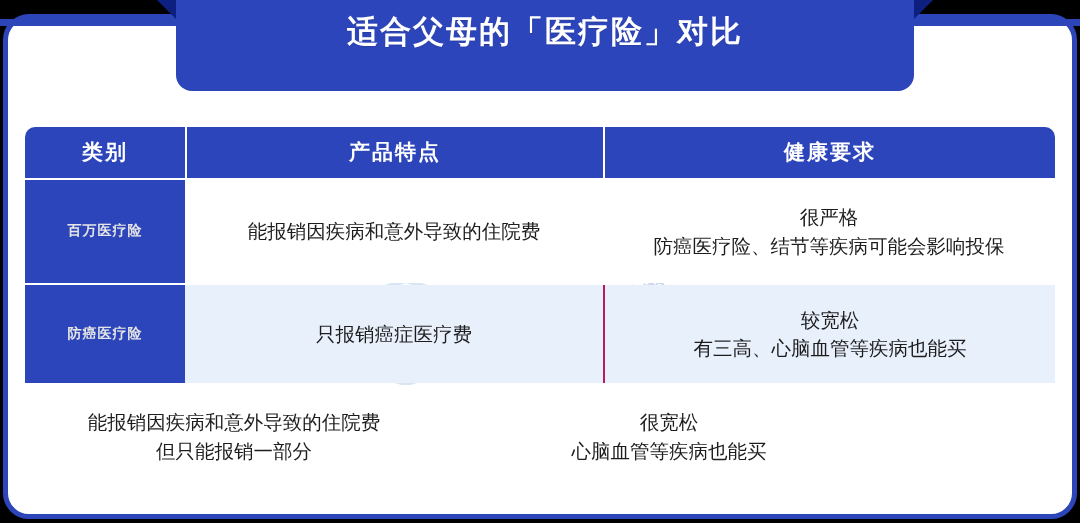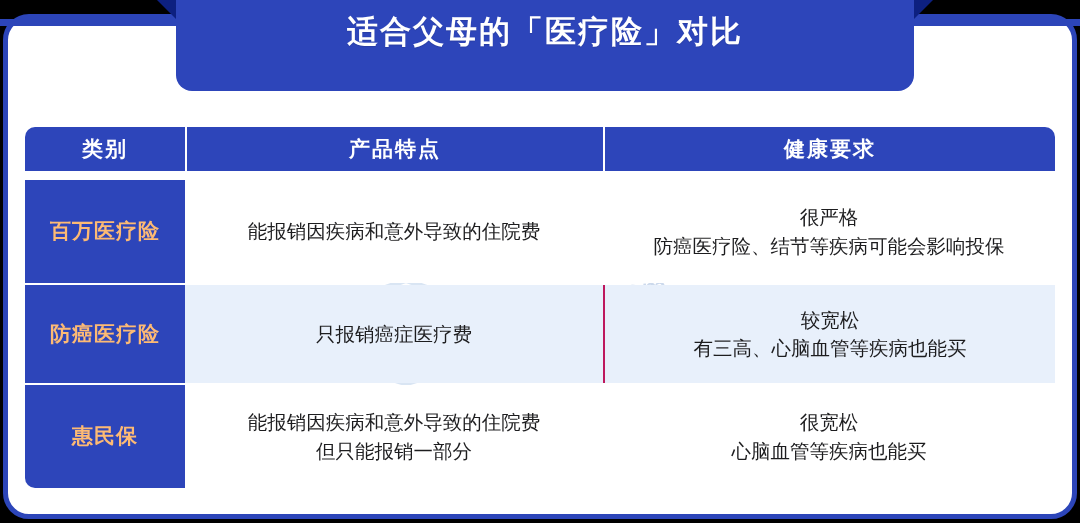--- a/index.html
+++ b/index.html
@@ -167,36 +167,37 @@
   }
 
   
   #row-head { height: 51px; }
   #row-head .cell {
     background: #2d45ba;
     color: #ffffff;
     font-size: 21px;
     font-weight: bold;
     letter-spacing: 2px;
-    height: 44px;
+    height: 51px;
   }
   #row-head .c1 { border-radius: 10px 0 0 0; }
   #row-head .c2 { border-left: 2px solid #ffffff; }
   #row-head .c3 { border-left: 2px solid #ffffff; border-radius: 0 10px 0 0; }
 
   
   .body-row { height: 103px; }
   .body-row.short { height: 98px; }
   .body-row .cell { height: 100%; }
   .label-cell {
     background: #2d45ba;
-    color: #fdba74;
-    font-size: 21px;
+    color: #e5e5e5;
+    font-size: 14px;
     font-weight: bold;
     letter-spacing: 1px;
+    font-family: Liberation Serif, serif;
   }
   .text-cell {
     color: #1d1d1f;
     font-size: 19.5px;
     background: transparent;
     padding: 0 10px;
     z-index: 2;
   }
   .row-white .text-cell { background: #ffffff; }
   .row-tint  .text-cell { background: #e8f0fb; }
@@ -271,21 +272,20 @@
       </div>
       <div class="cell c3 text-cell">
         <span>
           <span class="nowrap-line">较宽松</span>
           <span class="nowrap-line">有三高、心脑血管等疾病也能买</span>
         </span>
       </div>
     </div>
 
     <div class="row body-row row-white row-last" id="row-3">
-      <div class="cell c1 label-cell">惠民保</div>
       <div class="cell c2 text-cell">
         <span>
           <span class="nowrap-line">能报销因疾病和意外导致的住院费</span>
           <span class="nowrap-line">但只能报销一部分</span>
         </span>
       </div>
       <div class="cell c3 text-cell">
         <span>
           <span class="nowrap-line">很宽松</span>
           <span class="nowrap-line">心脑血管等疾病也能买</span>

